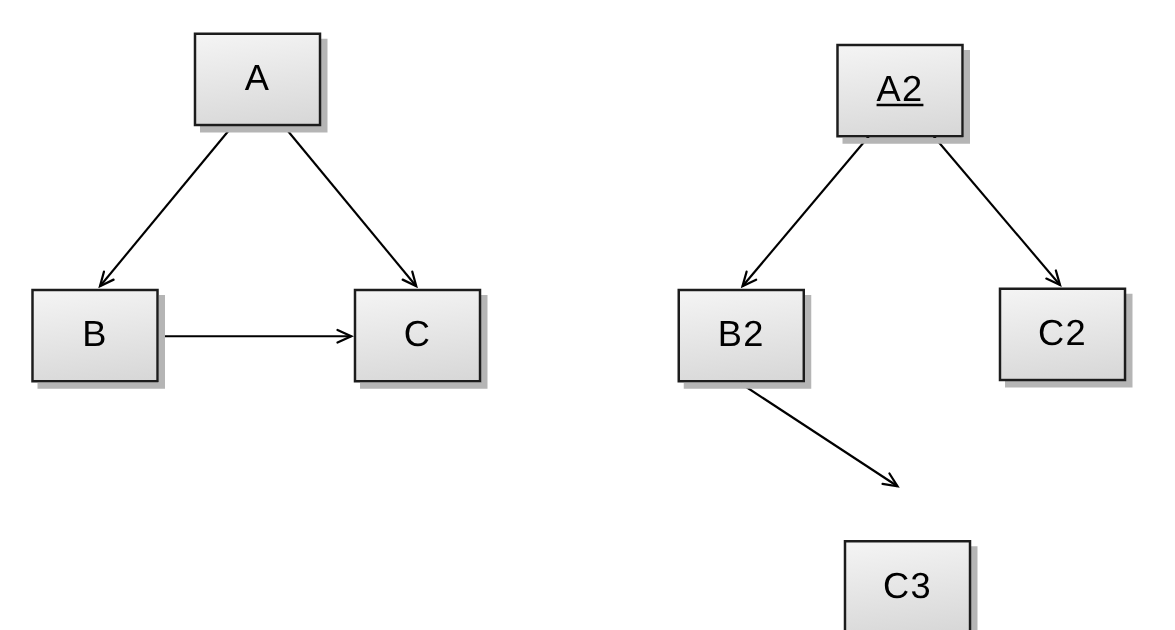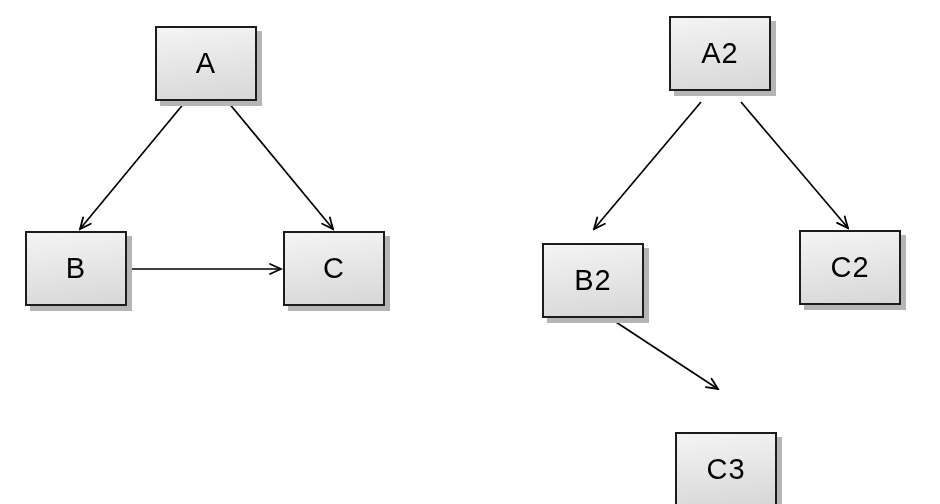--- a/index.html
+++ b/index.html
@@ -40,22 +40,22 @@
     font-size: 29px;
     letter-spacing: 1px;
     color: #000000;
     line-height: 1;
     user-select: none;
   }
   
   .node-A  { left: 155px; top: 26px;  }
   .node-B  { left: 25px;  top: 231px; }
   .node-C  { left: 283px; top: 231px; }
-  .node-A2 { left: 669px; top: 16px;  }
-  .node-B2 { left: 542px; top: 231px; margin-top: 12px; }
+  .node-A2 { left: 669px; top: 35px; text-decoration: underline;  }
+  .node-B2 { left: 542px; top: 231px; }
   .node-C2 { left: 799px; top: 230px; }
   .node-C3 { left: 675px; top: 391px; margin-top: 41px; }
   .edge {
     stroke: #000000;
     stroke-width: 1.7;
     fill: none;
   }
 </style>
 </head>
 <body>

